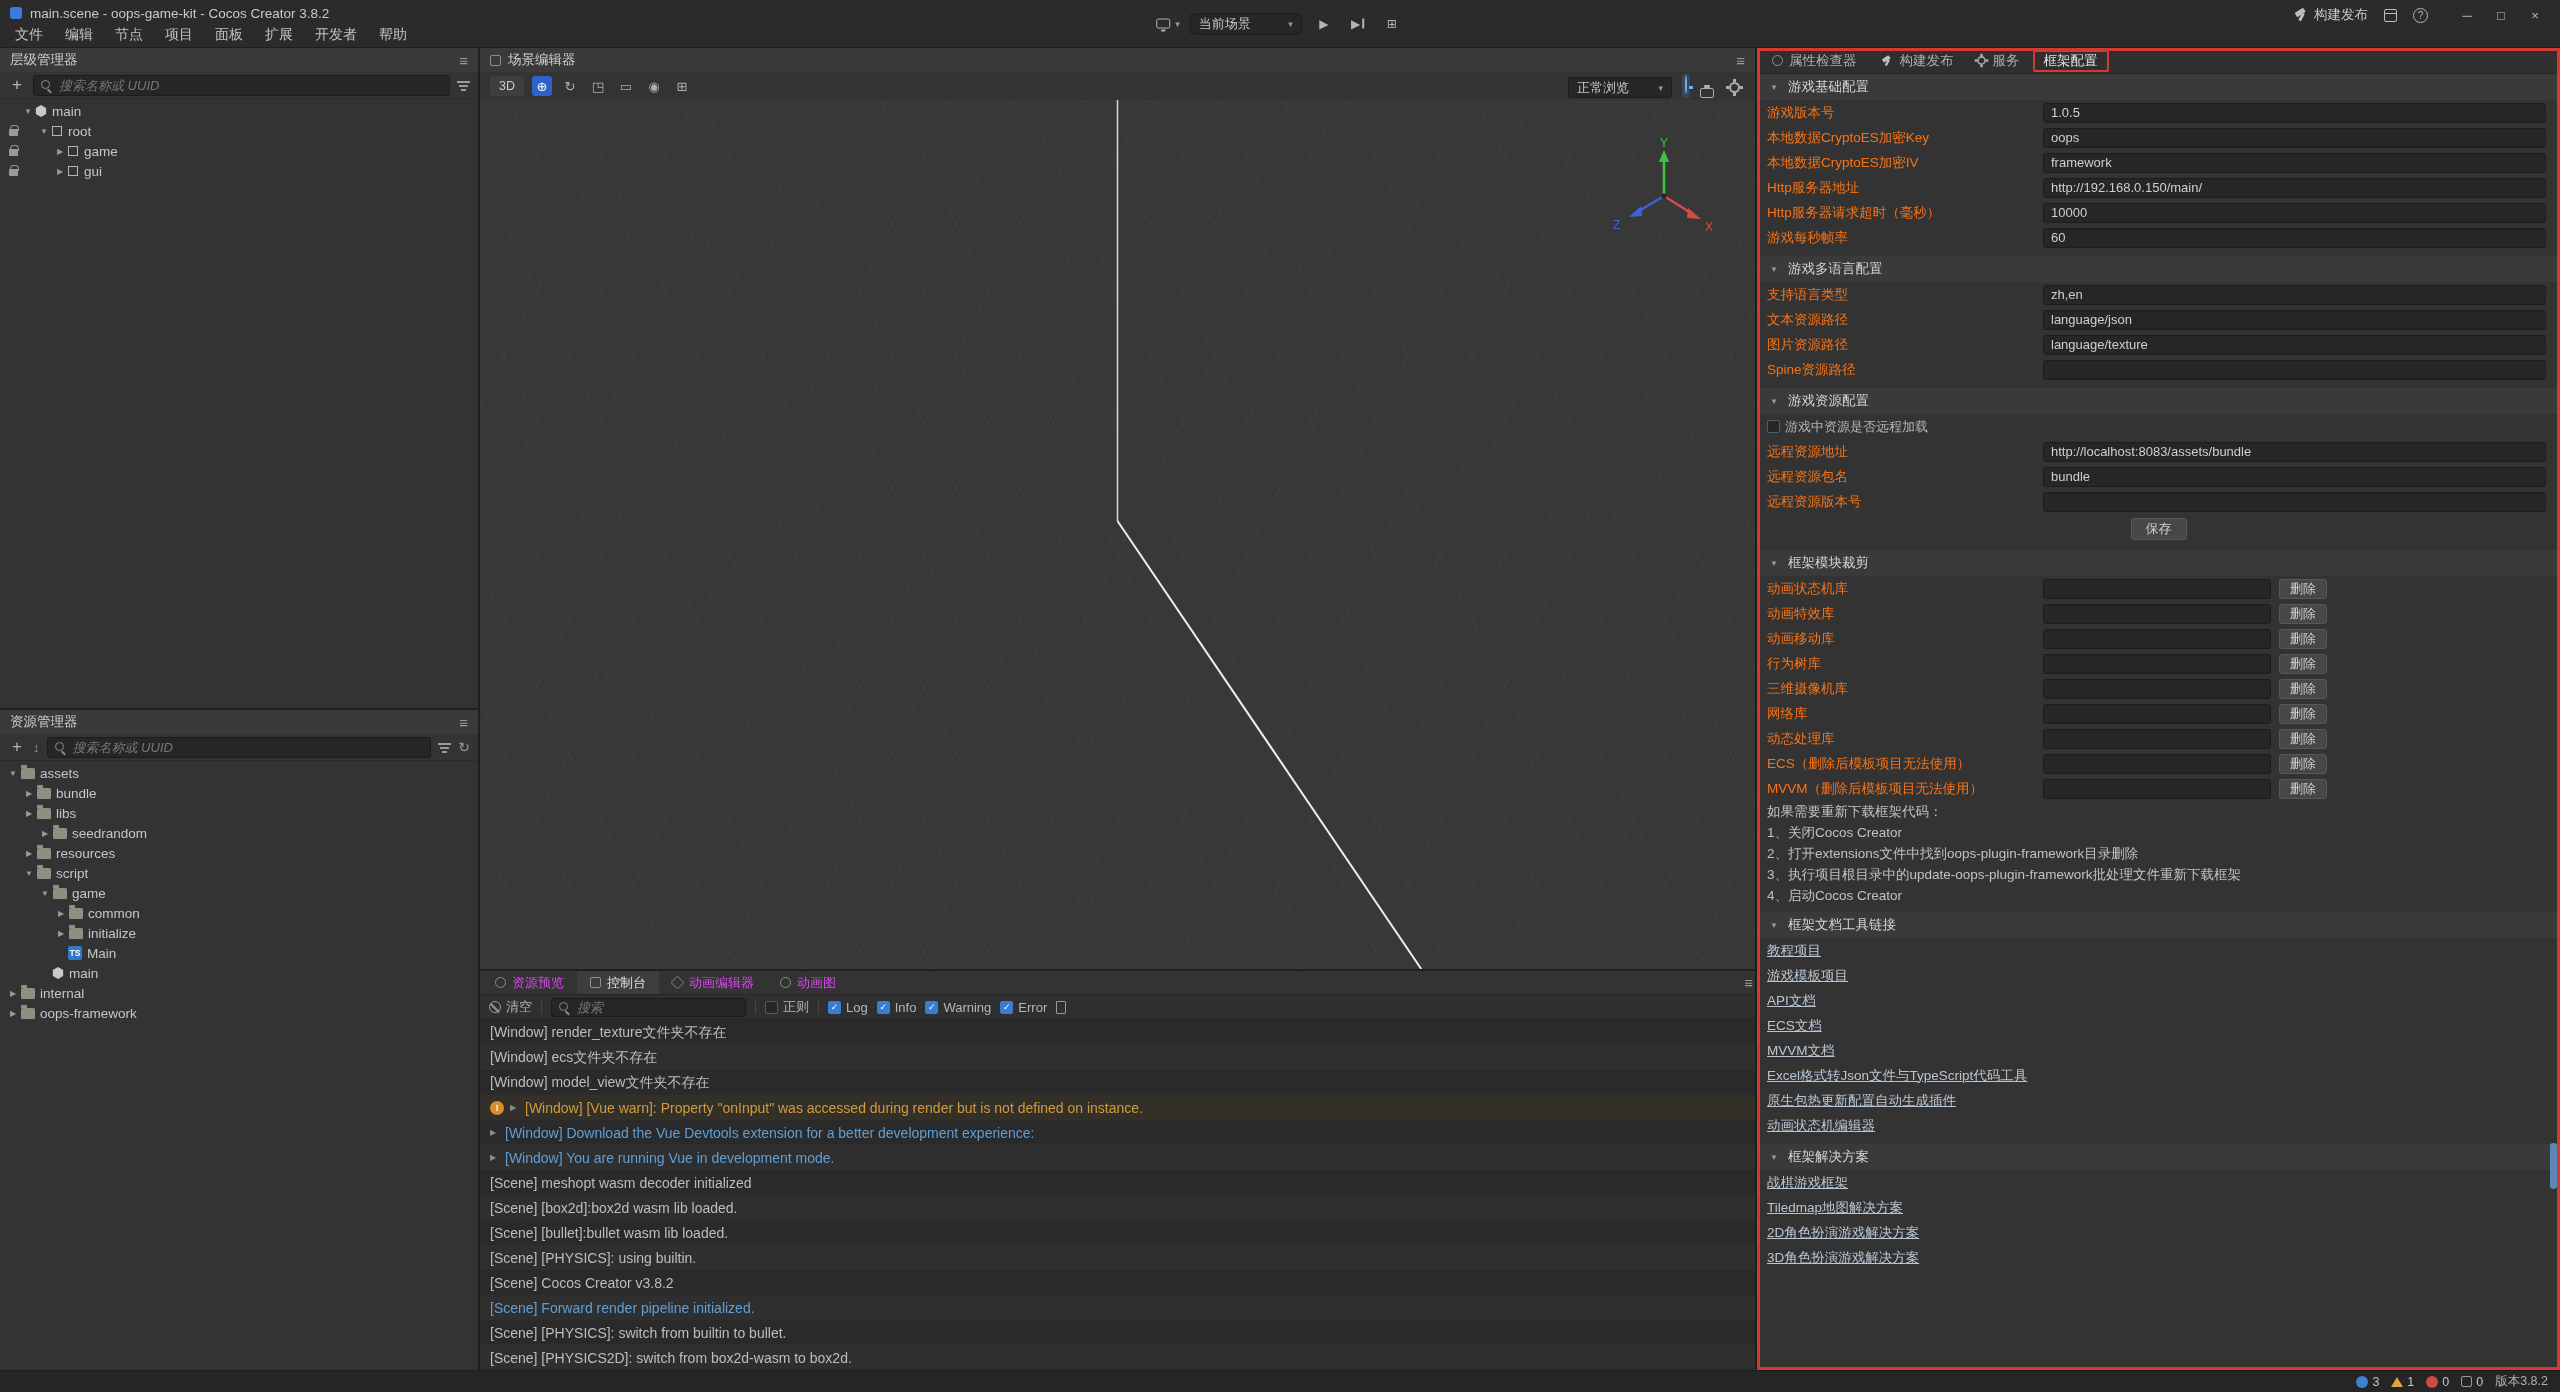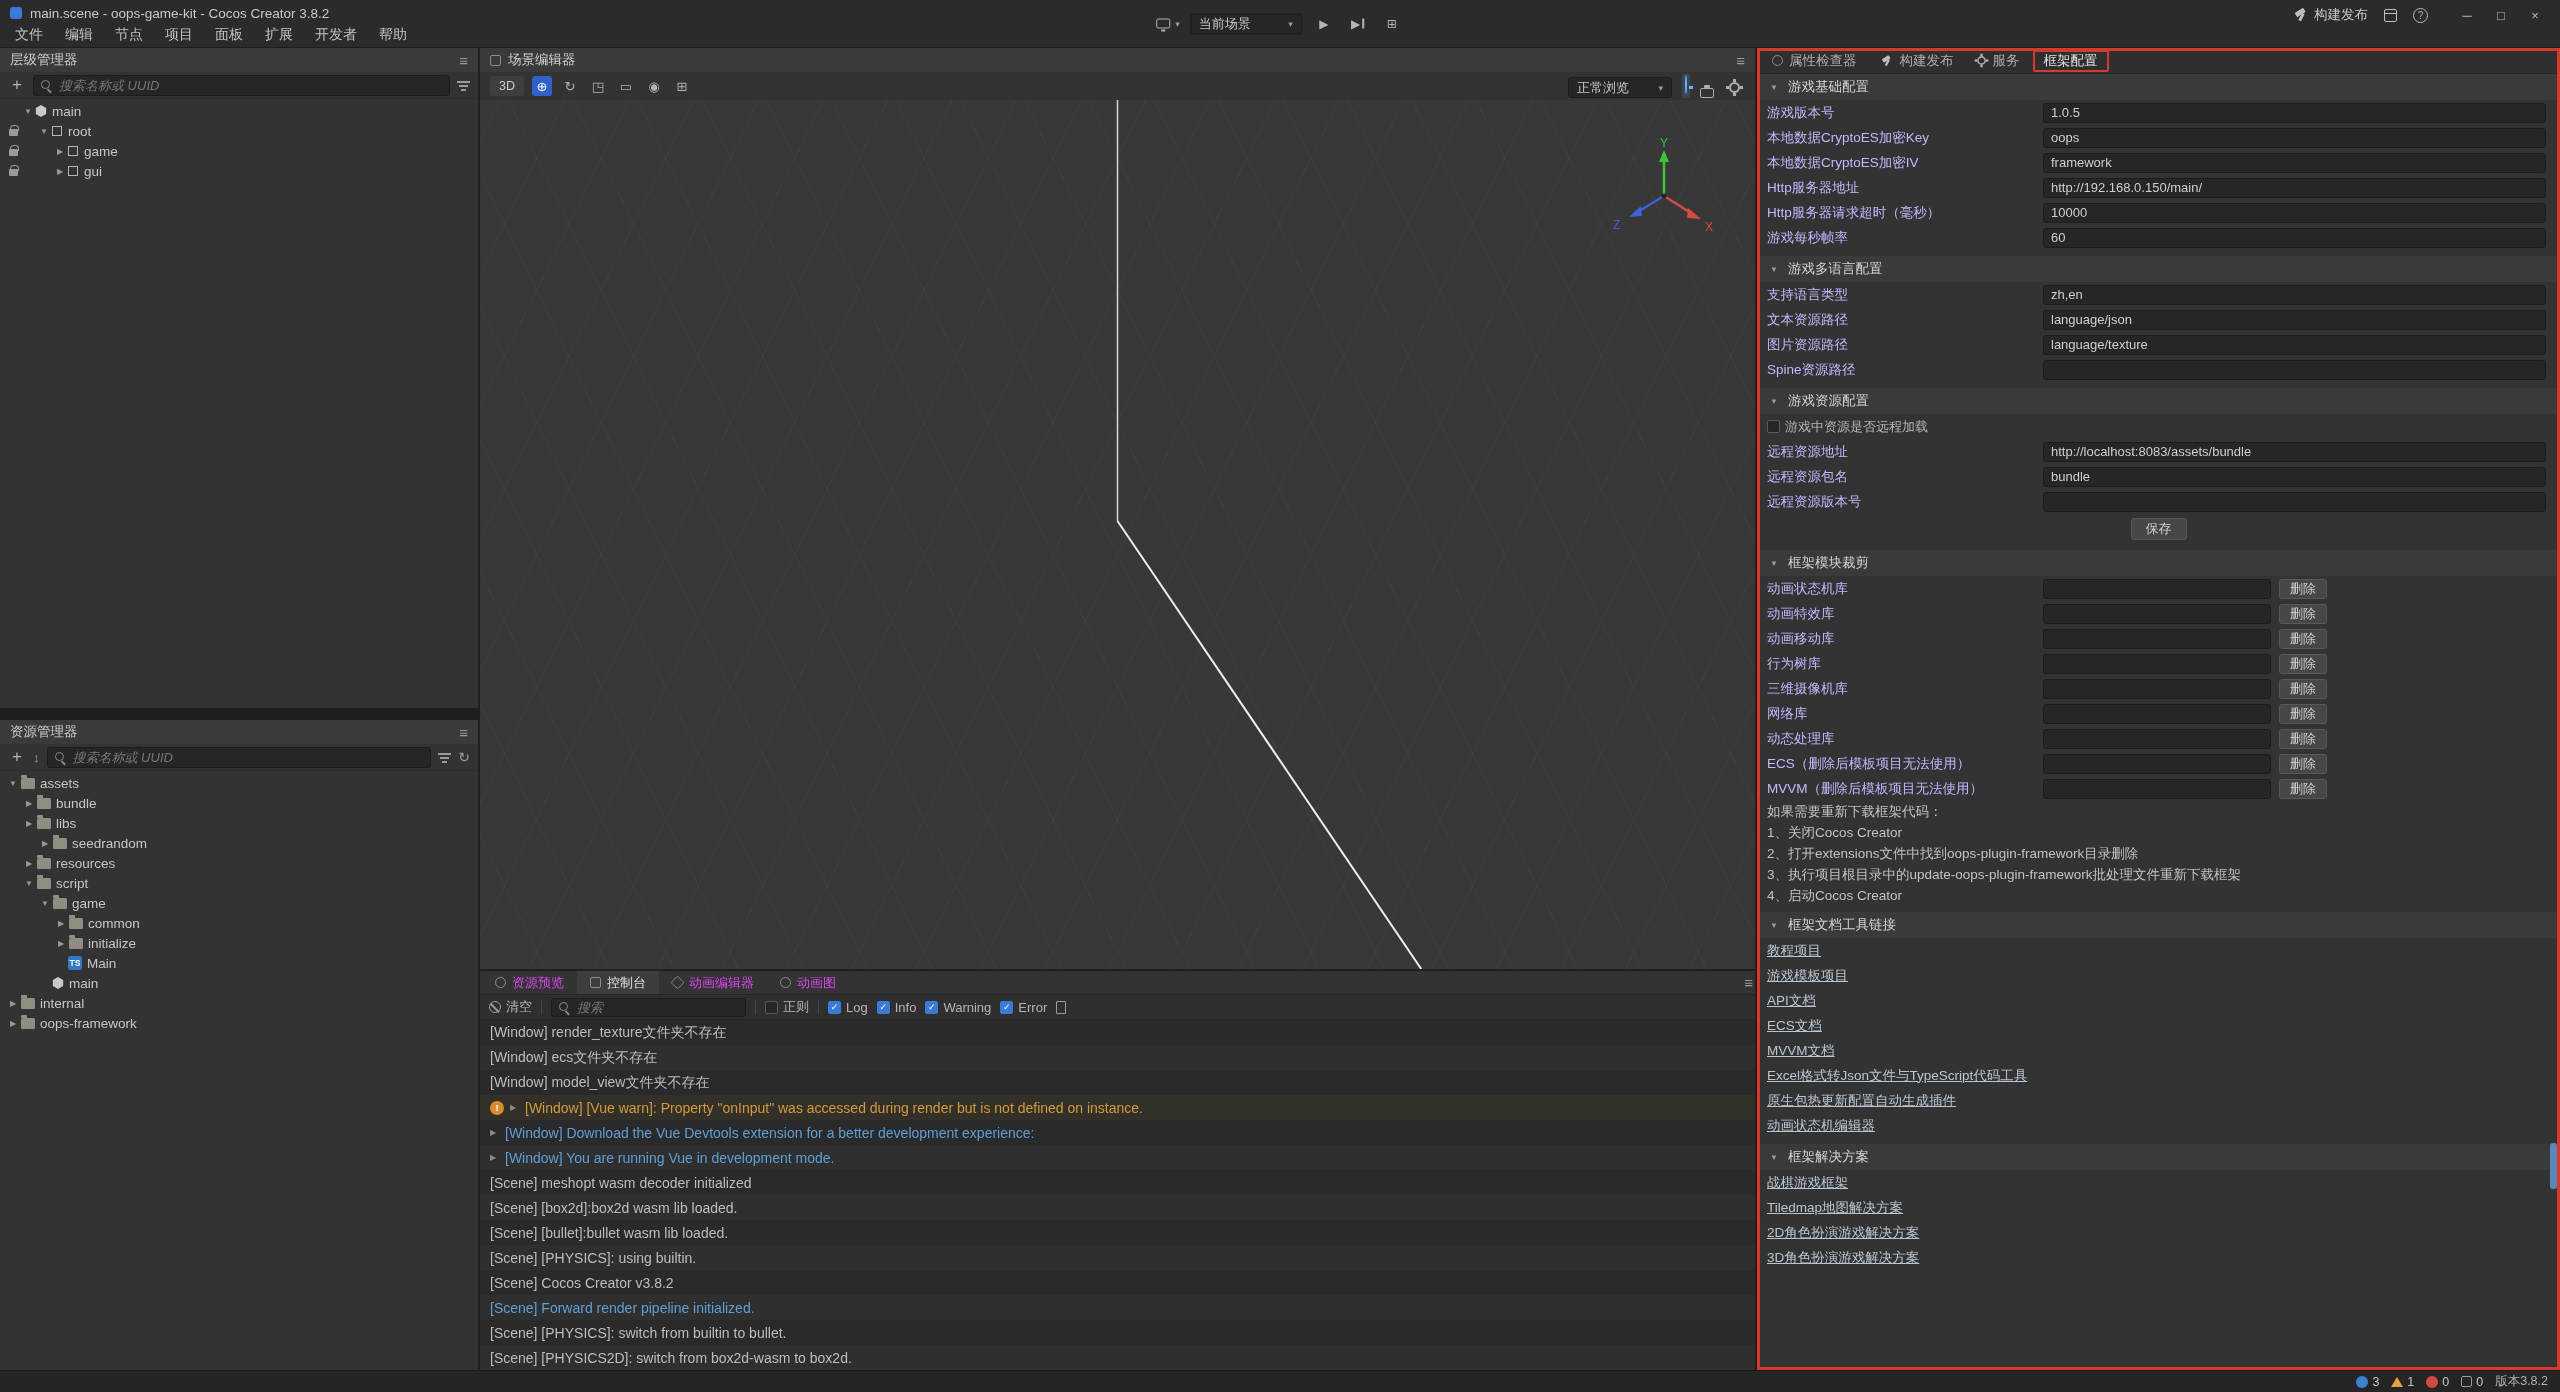--- a/index.html
+++ b/index.html
@@ -59,21 +59,21 @@
   .i-ban::before{content:"";position:absolute;left:-1px;top:4.5px;width:12px;height:1.5px;background:#9a9a9a;transform:rotate(45deg)}
   .i-doc{width:10px;height:13px;border:1.5px solid #9a9a9a;border-radius:1px;flex:none}
   .i-lock{width:9px;height:7px;background:#9a9a9a;border-radius:1px;position:relative;margin-top:3px}
   .i-lock::before{content:"";position:absolute;top:-4px;left:1px;width:7px;height:5px;border:1.5px solid #9a9a9a;border-bottom:none;border-radius:4px 4px 0 0}
   .tab-ic{width:11px;height:11px;border:1.5px solid #8e8e8e;border-radius:2px;flex:none}
   .tic-round{border-radius:50%}
   .tic-diam{transform:rotate(45deg) scale(.9)}
 
   
   .main{flex:1;display:flex;gap:2px;min-height:0;background:#1f1f1f}
-  .col-left{width:478px;flex:none;display:flex;flex-direction:column;gap:12px}
+  .col-left{width:478px;flex:none;display:flex;flex-direction:column;gap:2px}
   .col-center{flex:1;min-width:0;display:flex;flex-direction:column;gap:2px}
   .col-right{width:803px;flex:none;position:relative;background:#333;display:flex;flex-direction:column}
   .panel{background:#333;display:flex;flex-direction:column;min-height:0}
   .panel-header{height:24px;background:#3a3a3a;display:flex;align-items:center;gap:7px;padding:0 10px;
     font-size:13.5px;color:#cfcfcf;flex:none}
   .panel-toolbar{height:27px;display:flex;align-items:center;gap:7px;padding:0 8px;flex:none;border-bottom:1px solid #2c2c2c}
   .search-box{flex:1;height:21px;background:#262626;border:1px solid #1c1c1c;border-radius:3px;display:flex;
     align-items:center;gap:6px;padding:0 6px;min-width:0}
   .search-box input{flex:1;background:transparent;border:none;outline:none;color:#c5c5c5;font-size:13px;
     font-family:"Liberation Sans","DejaVu Sans",sans-serif;min-width:0}
@@ -140,21 +140,21 @@
   .insp-tabs{height:26px;background:#2f2f2f;display:flex;align-items:center;gap:4px;padding:0 6px;flex:none;border-bottom:1px solid #262626}
   .itab{display:flex;align-items:center;gap:6px;padding:0 9px;height:22px;font-size:13.5px;color:#adadad}
   .itab .i-gear{margin:0;transform:scale(.8)}
   .itab .i-hammer{transform:scale(.8)}
   .itab.active{color:#e2e2e2;border:2px solid #d43a2e;border-radius:2px}
   .insp-body{flex:1;overflow:hidden;position:relative}
   .sec-h{height:26px;background:#3a3a3a;display:flex;align-items:center;gap:7px;padding:0 10px;
     font-size:13.5px;color:#d4d4d4;margin-top:6px}
   .sec-h:first-child{margin-top:0}
   .f-row{height:25px;display:flex;align-items:center;padding:0 14px 0 10px;gap:8px}
-  .f-label{width:268px;flex:none;font-size:13.5px;color:#c4b5fd;white-space:nowrap;overflow:hidden}
+  .f-label{width:268px;flex:none;font-size:13.5px;color:#f97316;white-space:nowrap;overflow:hidden}
   .f-input{flex:1;height:20px;background:#262626;border:1px solid #1c1c1c;border-radius:3px;color:#cfcfcf;
     font-size:13px;padding:0 7px;font-family:"Liberation Sans","DejaVu Sans",sans-serif;outline:none;min-width:0}
   .m-bar{width:228px;height:20px;background:#262626;border:1px solid #1c1c1c;border-radius:3px;flex:none}
   .btn{background:#474747;border:1px solid #585858;border-radius:3px;color:#cfcfcf;font-size:13px;
     font-family:"Liberation Sans","DejaVu Sans",sans-serif;height:20px;padding:0 10px}
   .save-row{height:30px;display:flex;align-items:center;justify-content:center}
   .save-row .btn{height:22px;padding:0 14px}
   .note{padding:0 10px;font-size:13.5px;color:#c2c2c2;line-height:21px;white-space:nowrap;overflow:hidden}
   .lnk{height:25px;display:flex;align-items:center;padding:0 10px;font-size:13.5px;color:#b9c6d2;
     text-decoration:underline;white-space:nowrap}

